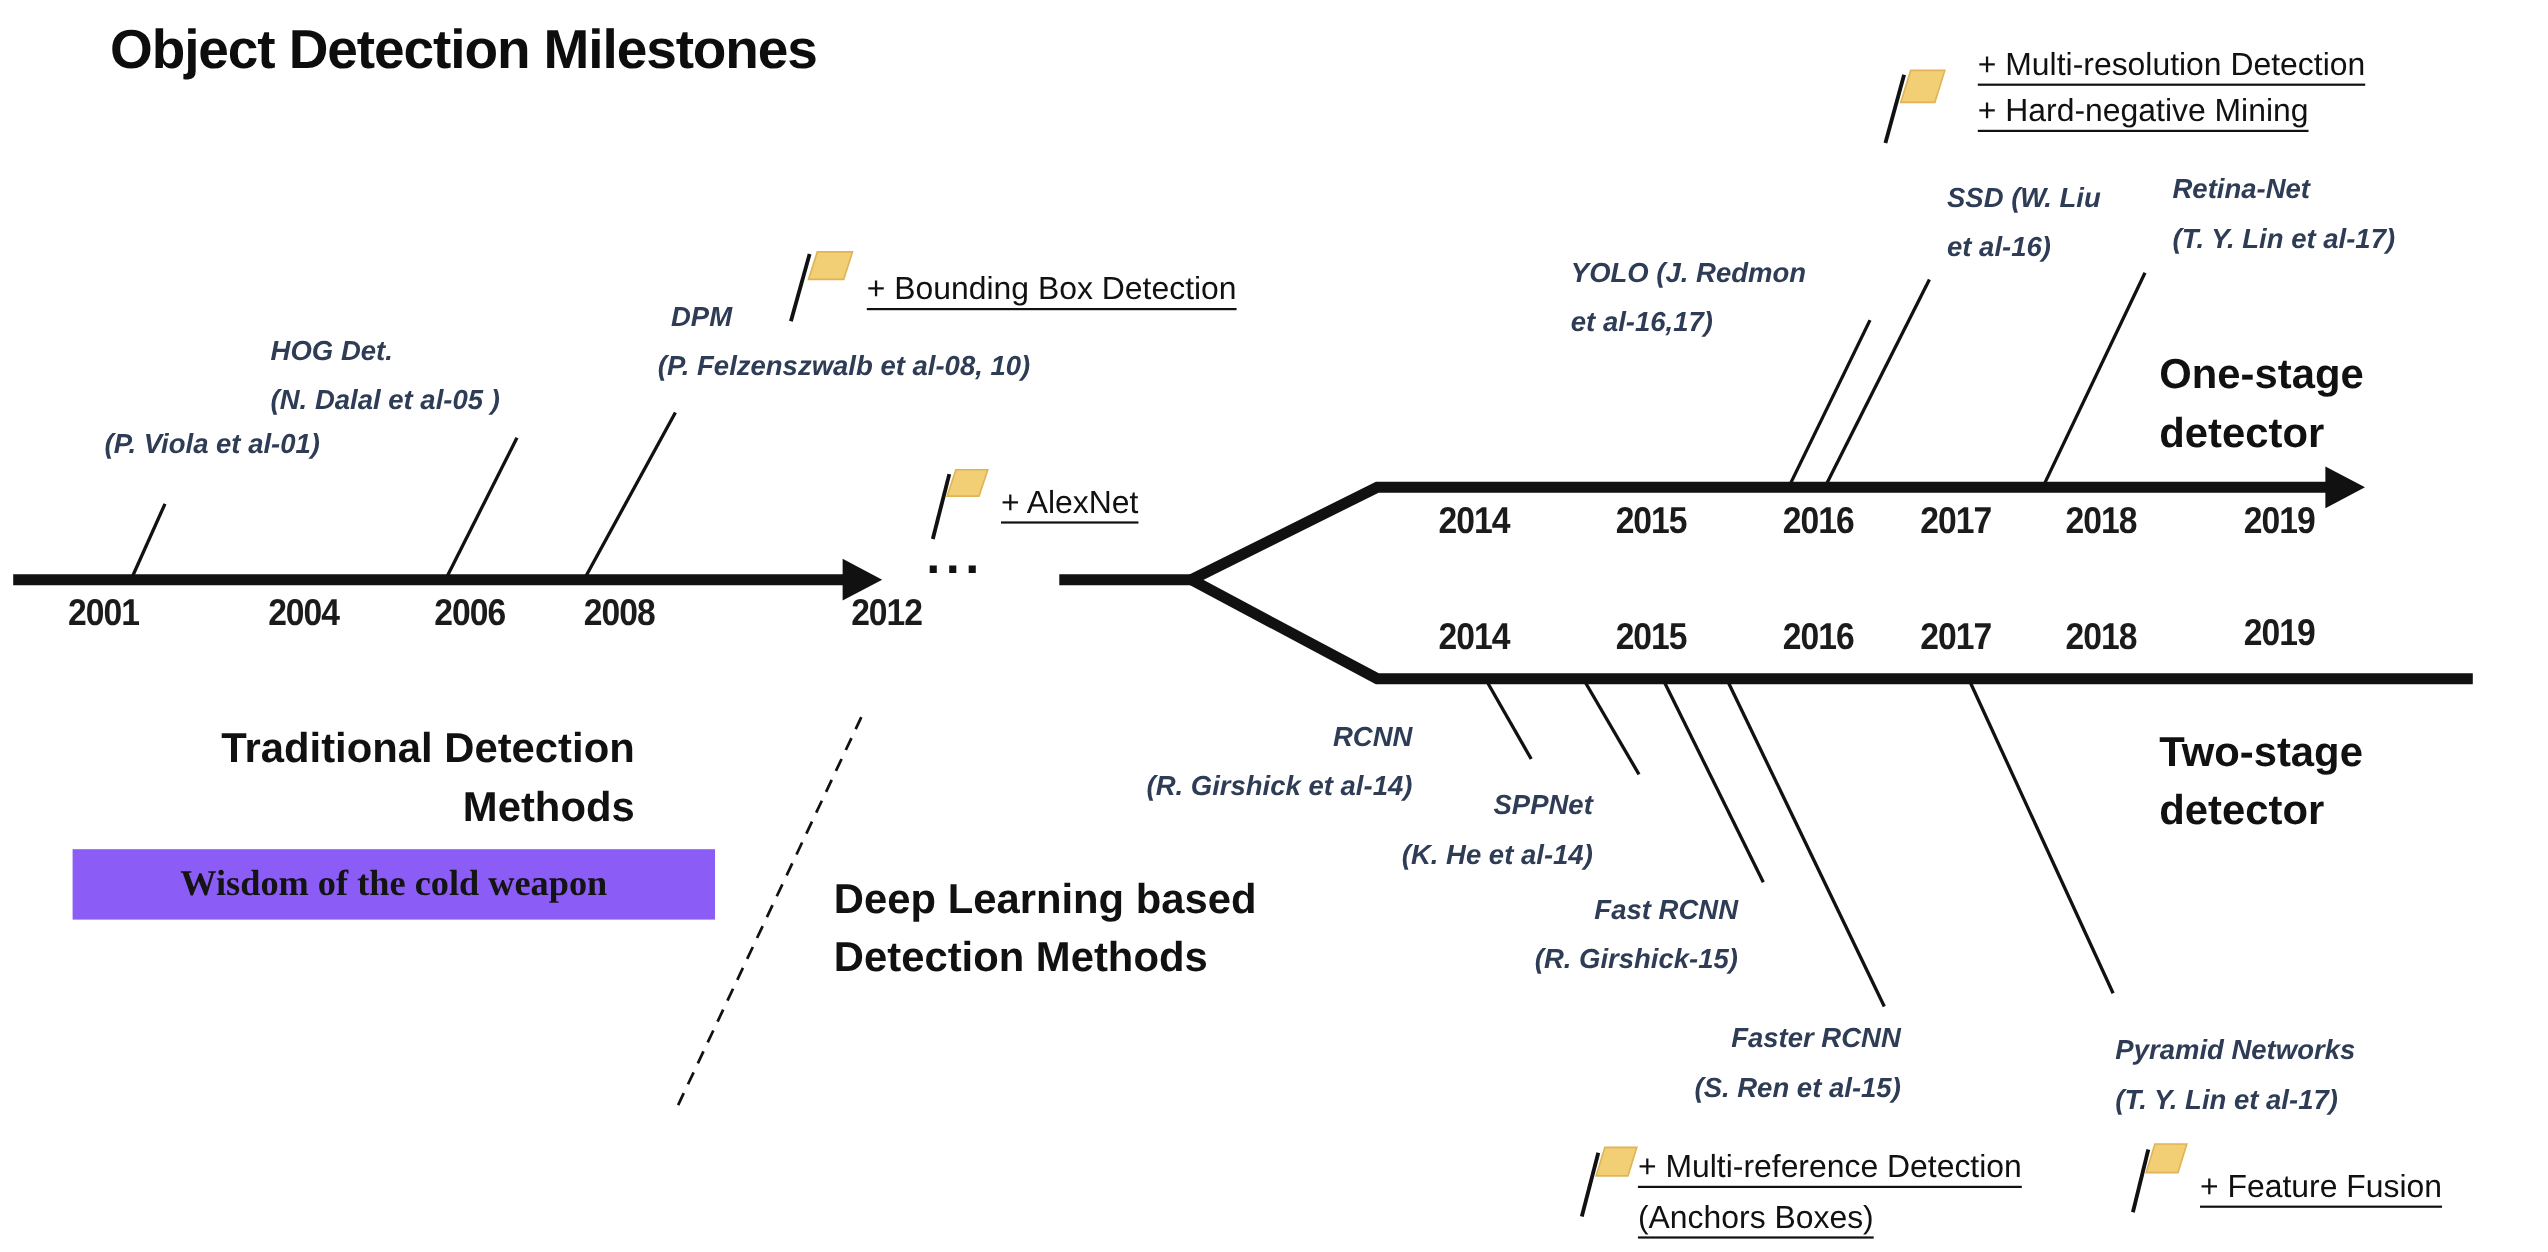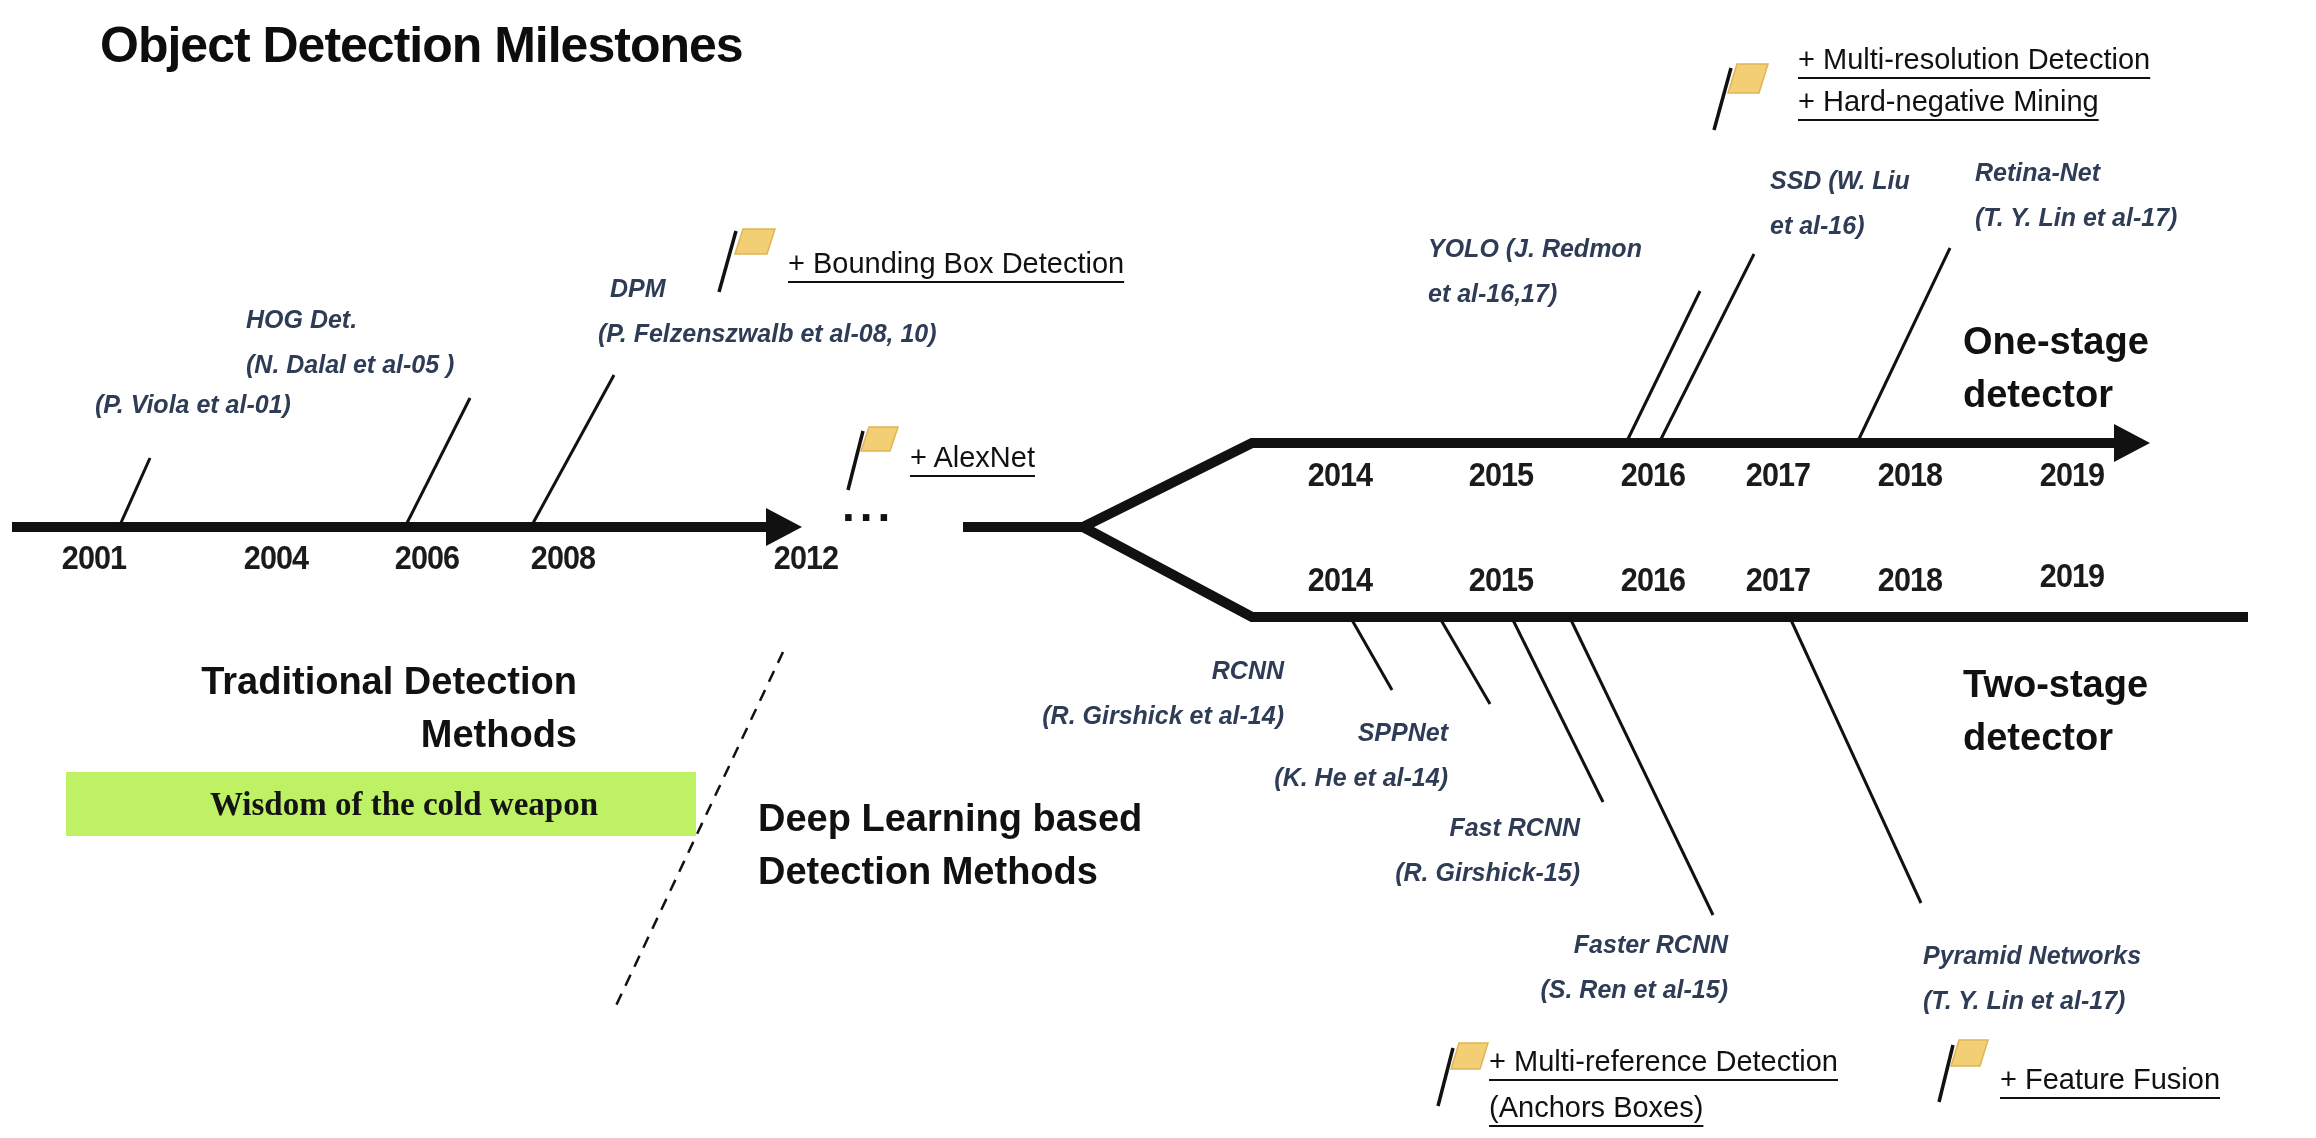--- a/index.html
+++ b/index.html
@@ -45,21 +45,21 @@
   .ellipsis{
     font-size:46px;font-weight:800;color:#111;letter-spacing:5px;
   }
   
   .hibox{
     position:absolute;z-index:2;
     display:flex;align-items:center;justify-content:center;
     font-family:"Liberation Serif", serif;
     font-weight:700;font-size:33px;color:#141414;
   }
-  .hibox.green{background:#bef264;padding-left:46px;}
+  .hibox.green{background:#8b5cf6;}
   .hibox.pink{background:#f1dcda;}
 </style>
 </head>
 <body>
 
 <div id="canvas">
 
   <svg id="art" width="2316" height="1138" viewBox="0 0 2316 1138">
 
     <line x1="12" y1="527" x2="768" y2="527" stroke="#111" stroke-width="10"></line>

